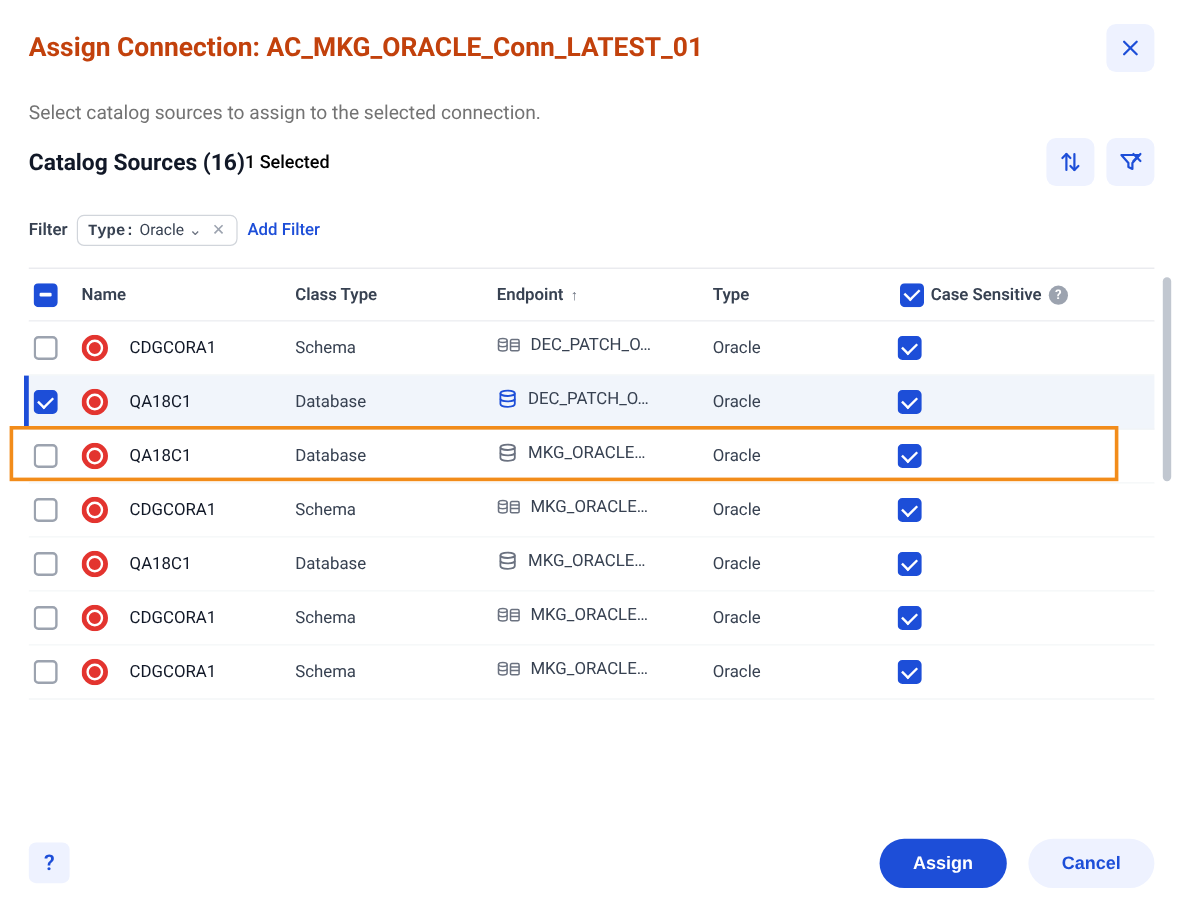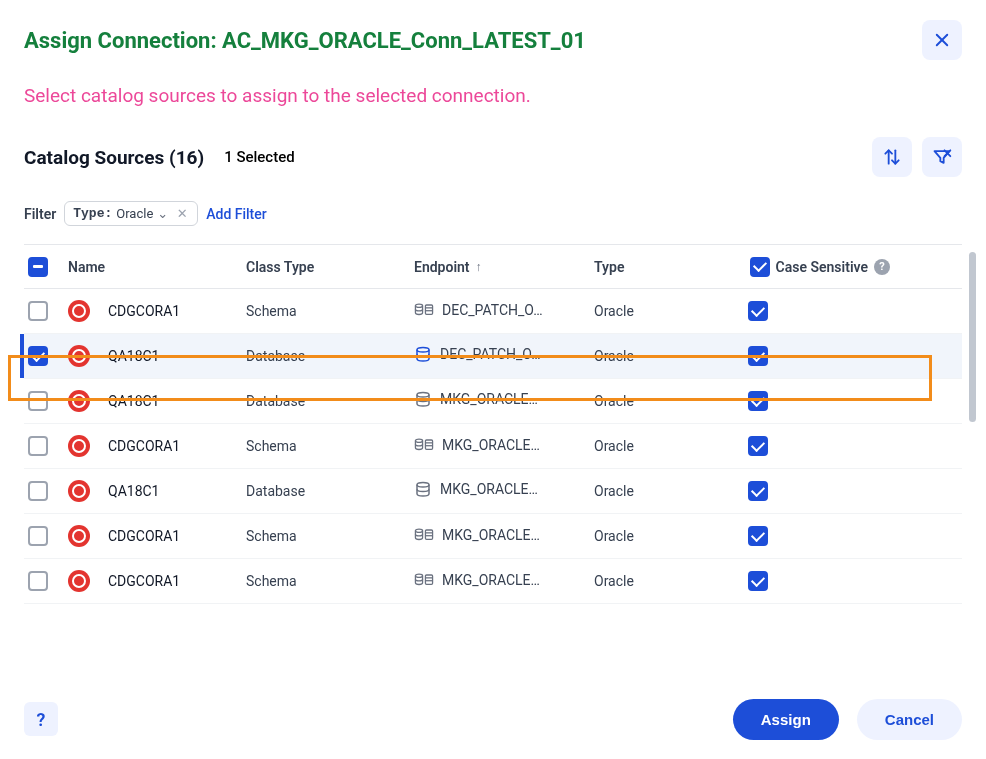--- a/index.html
+++ b/index.html
@@ -1,23 +1,23 @@
 <!DOCTYPE html>
 <html><head>
 <meta charset="utf-8">
 <style>
   * { box-sizing: border-box; margin: 0; padding: 0; }
   body { font-family: -apple-system, BlinkMacSystemFont, "Segoe UI", Roboto, Helvetica, Arial, sans-serif; background: #fff; color: #1a1a1a; width: 986px; height: 759px; overflow: hidden; position: relative; }
   .dialog { padding: 20px 24px 0 24px; }
   .header-row { display: flex; align-items: center; justify-content: space-between; margin-bottom: 24px; }
-  .header-title { font-size: 22px; font-weight: 700; color: #15803d; }
+  .header-title { font-size: 22px; font-weight: 700; color: #c2410c; }
   .close-btn { width: 40px; height: 40px; border-radius: 8px; background: #eef2ff; display: flex; align-items: center; justify-content: center; cursor: pointer; }
   .close-btn svg { stroke: #1d4ed8; }
-  .subtitle { font-size: 19px; color: #ec4899; margin-bottom: 30px; }
-  .section-row { display: flex; align-items: center; gap: 20px; margin-bottom: 24px; text-align: right; }
+  .subtitle { font-size: 16px; color: #737373; margin-bottom: 12px; }
+  .section-row { display: flex; align-items: center; margin-bottom: 24px; text-align: right; }
   .section-title { font-size: 19px; font-weight: 700; color: #111827; }
   .selected-count { font-size: 15px; color: #000000; font-weight: 500; }
   .toolbar-buttons { margin-left: auto; display: flex; gap: 10px; }
   .tool-btn { width: 40px; height: 40px; border-radius: 8px; background: #eef2ff; display: flex; align-items: center; justify-content: center; cursor: pointer; }
   .filter-row { display: flex; align-items: center; gap: 8px; margin-bottom: 18px; }
   .filter-label { font-size: 14px; font-weight: 600; color: #374151; }
   .filter-chip { display: inline-flex; align-items: center; gap: 4px; border: 1px solid #d1d5db; border-radius: 6px; padding: 4px 8px; font-size: 13px; color: #374151; cursor: pointer; }
   .filter-chip .bold { font-weight: 600; font-family: Liberation Mono, monospace; }
   .add-filter { color: #1d4ed8; font-size: 14px; font-weight: 500; cursor: pointer; }
   .table-wrap { position: relative; }
@@ -28,21 +28,21 @@
   .row.selected::before { content: ""; position: absolute; left: -4px; top: 0; bottom: 0; width: 4px; background: #1d4ed8; }
   .cell { font-size: 14px; color: #374151; white-space: nowrap; overflow: hidden; text-overflow: ellipsis; padding-right: 8px; }
   .cell.name { color: #111827; }
   .checkbox { width: 20px; height: 20px; border: 2px solid #9ca3af; border-radius: 4px; display: flex; align-items: center; justify-content: center; cursor: pointer; background: #fff; }
   .checkbox.checked { background: #1d4ed8; border-color: #1d4ed8; }
   .checkbox.checked::after { content: ""; width: 10px; height: 6px; border-left: 2.5px solid #fff; border-bottom: 2.5px solid #fff; transform: rotate(-45deg); margin-top: -3px; }
   .checkbox.indeterminate { background: #1d4ed8; border-color: #1d4ed8; position: relative; }
   .checkbox.indeterminate::after { content: ""; width: 10px; height: 2.5px; background: #fff; border-radius: 1px; }
   .src-icon { width: 22px; height: 22px; border-radius: 50%; background: #e3342f; display: flex; align-items: center; justify-content: center; }
   .src-icon.smaller-ring::after { content: ""; width: 10px; height: 10px; border: 2.5px solid #fff; border-radius: 50%; display: block; }
-  .ep-icon { display: inline-flex; gap: 8px; }
+  .ep-icon { display: inline-flex; align-items: center; gap: 8px; }
   .ep-icon svg { flex-shrink: 0; }
   .sort-arrow { font-size: 12px; color: #6b7280; }
   .case-col { display: flex; align-items: center; gap: 6px; justify-content: flex-end; }
   .info-dot { width: 16px; height: 16px; border-radius: 50%; background: #9ca3af; color: #fff; font-size: 11px; font-weight: 700; display: inline-flex; align-items: center; justify-content: center; }
   .scrollbar-thumb { position: absolute; right: -14px; top: 8px; width: 7px; height: 170px; background: #c1c7d0; border-radius: 4px; }
   .footer { position: absolute; bottom: 0; left: 0; right: 0; height: 80px; display: flex; align-items: center; padding: 0 24px; background: #fff; }
   .help-btn { width: 34px; height: 34px; border-radius: 6px; background: #eef2ff; display: flex; align-items: center; justify-content: center; color: #1d4ed8; font-size: 18px; font-weight: 600; cursor: pointer; }
   .footer-actions { margin-left: auto; display: flex; gap: 18px; align-items: center; }
   .btn { padding: 12px 28px; border-radius: 22px; font-size: 15px; font-weight: 700; cursor: pointer; border: none; }
   .btn.primary { background: #1d4ed8; color: #fff; }

